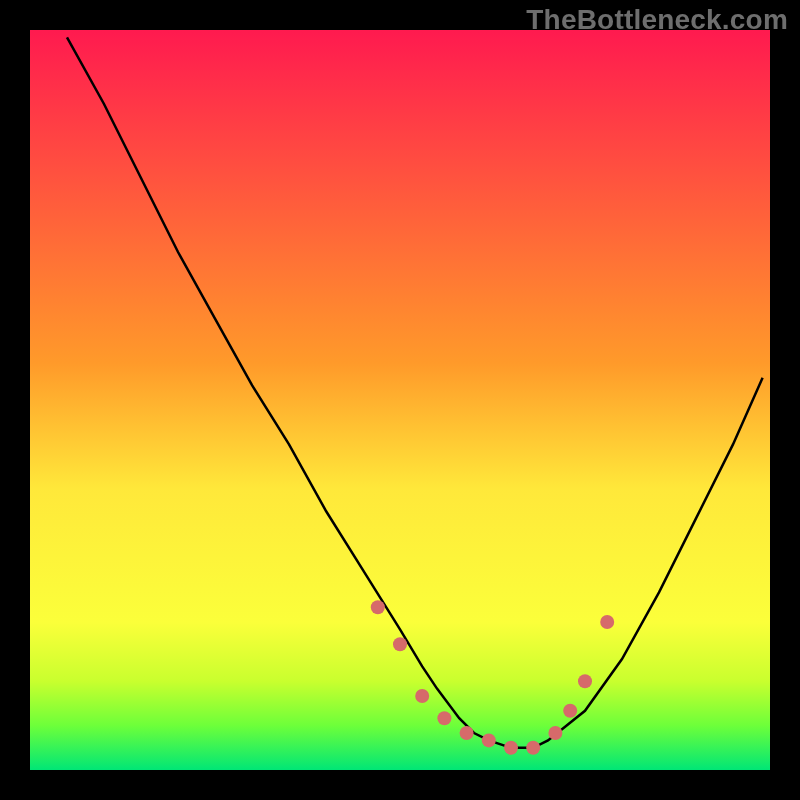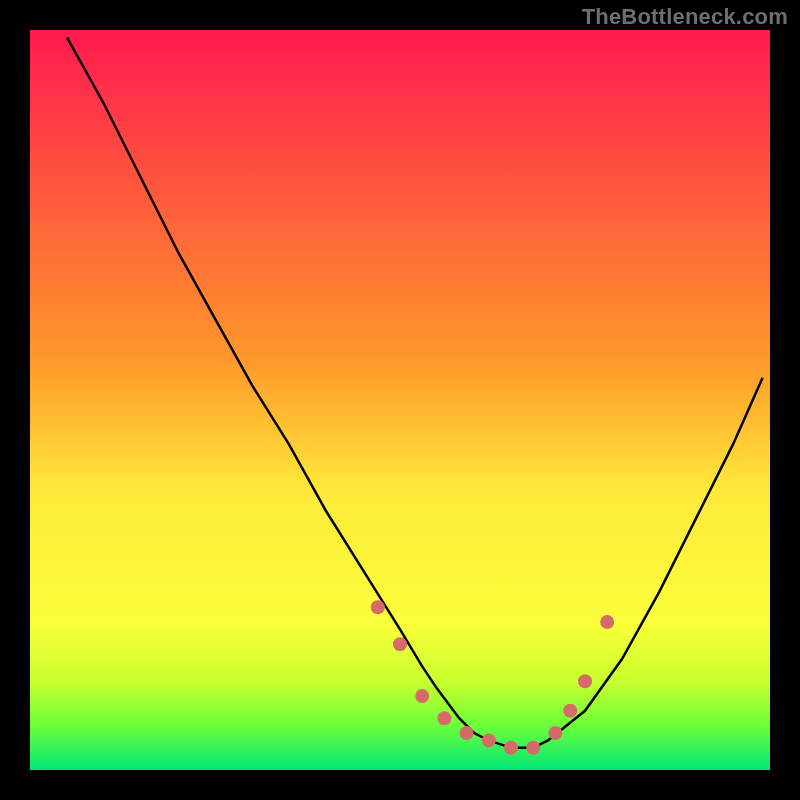--- a/index.html
+++ b/index.html
@@ -16,21 +16,21 @@
     left: 0;
     width: 800px;
     height: 800px;
     background: #000;
   }
   .watermark {
     position: absolute;
     top: 4px;
     right: 12px;
     font-family: Arial, Helvetica, sans-serif;
-    font-size: 22px;
+    font-size: 28px;
     font-weight: 600;
     color: #6e6e6e;
     letter-spacing: 0.2px;
     z-index: 10;
   }
   svg.plot {
     position: absolute;
     top: 30px;
     left: 30px;
     width: 740px;

